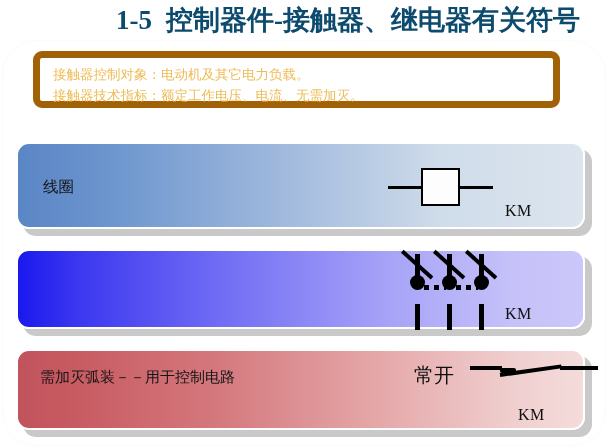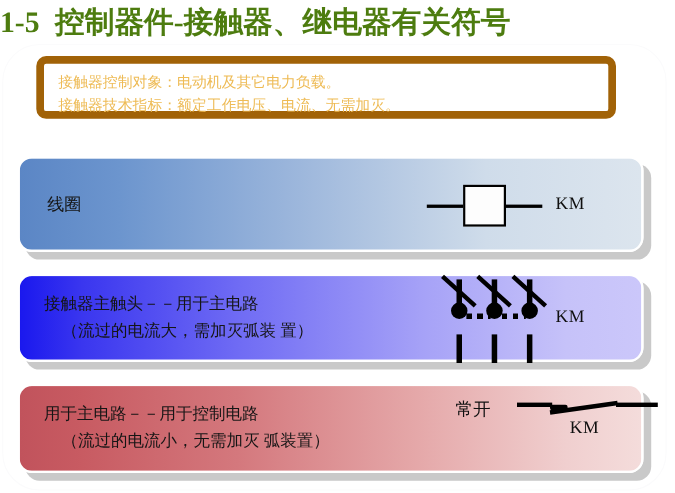--- a/index.html
+++ b/index.html
@@ -11,24 +11,24 @@
     position:relative;
   }
   
   #outer-frame{
     position:absolute;left:2px;top:40px;width:602px;height:404px;
     border:1px solid #fbfbfc;border-radius:34px;
     pointer-events:none;
   }
   #slide-title{
     position:absolute;left:0;top:2px;width:580px;
-    text-align:left;
+    text-align:right;
     font-size:27px;
     font-weight:700;
-    color:#4d7c0f;
+    color:#0c4a6e;
     letter-spacing:0px;
     white-space:nowrap;
   }
   #slide-title .num{ margin-right:14px; }
 
   #subtitle-box{
     position:absolute;left:33px;top:51px;width:527px;height:57px;
     border:7px solid #a16207;border-radius:9px;
     box-sizing:border-box;
     padding:6px 0 0 13px;
@@ -70,20 +70,21 @@
   #main-text{ left:22px;top:14px; }
   #aux-text{ left:22px;top:14px; }
   .indent{ padding-left:16px; display:block; }
 
   .km-label{
     position:absolute;
     font-size:16px;
     color:#101010;
     letter-spacing:0.5px;
     font-family:"Liberation Serif","DejaVu Serif",serif;
+    margin-top:25px;
   }
   #km-coil{ left:487px;top:33px; }
   #km-main{ left:487px;top:29px; }
   #km-aux{ left:500px;top:30px; }
 
   
   #coil-symbol{ position:absolute;left:370px;top:24px;width:105px;height:40px; }
   #coil-symbol .wire{
     position:absolute;top:18px;height:3px;background:#000;
   }
@@ -110,21 +111,21 @@
   }
   #dash1{ left:18px;width:22px; }
   #dash2{ left:50px;width:22px; }
 
   
   .aux-row{ position:absolute;height:24px; }
   #aux-row-no{ left:396px;top:10px;width:185px; }
   #aux-row-nc{ left:396px;top:52px;width:185px; }
   .aux-cn-label{
     position:absolute;left:0;top:1px;
-    font-size:16px;color:#101010;white-space:nowrap;
+    font-size:20px;color:#101010;white-space:nowrap;
     font-family:"Liberation Serif","DejaVu Serif",serif;
   }
   .sym{ position:absolute;left:56px;top:0;width:128px;height:24px; }
   .sym .lead{ position:absolute;height:4px;background:#000; }
   .sym .lead.l{ left:0;width:32px; }
   .sym .lead.r{ right:0;width:38px; }
   .sym .arm{ position:absolute;height:4px;background:#000; }
   .sym .tick{ position:absolute;width:4px;background:#000; }
   
   #sym-no .lead.l{ top:5px; }
@@ -158,24 +159,20 @@
   <div id="coil-symbol">
     <div class="wire left"></div>
     <div class="box"></div>
     <div class="wire right"></div>
   </div>
 
   <div class="km-label" id="km-coil">KM</div>
 </div>
 
 <div class="panel" id="panel-main">
-  <div class="panel-text" id="main-text">
-    <span>接触器主触头－－用于主电路</span>
-    <span class="indent">（流过的电流大，需加灭弧装 置）</span>
-  </div>
 
   <div id="main-symbol">
     <div class="dashlink" id="dash1"></div>
     <div class="dashlink" id="dash2"></div>
     <div class="pole" style="left:0px">
       <div class="stem-top"></div>
       <div class="pivot"></div>
       <div class="blade"></div>
       <div class="stem-bot"></div>
     </div>
@@ -191,22 +188,21 @@
       <div class="blade"></div>
       <div class="stem-bot"></div>
     </div>
   </div>
 
   <div class="km-label" id="km-main">KM</div>
 </div>
 
 <div class="panel" id="panel-aux">
   <div class="panel-text" id="aux-text">
-    <span>用于主电路－－用于控制电路</span>
-    <span class="indent">（流过的电流小，无需加灭 弧装置）</span>
+    <span>需加灭弧装－－用于控制电路</span>
   </div>
 
   <div class="aux-row" id="aux-row-no">
     <div class="aux-cn-label">常开</div>
     <div class="sym" id="sym-no">
       <div class="lead l"></div>
       <div class="pivotmark"></div>
       <div class="arm"></div>
       <div class="lead r"></div>
     </div>

